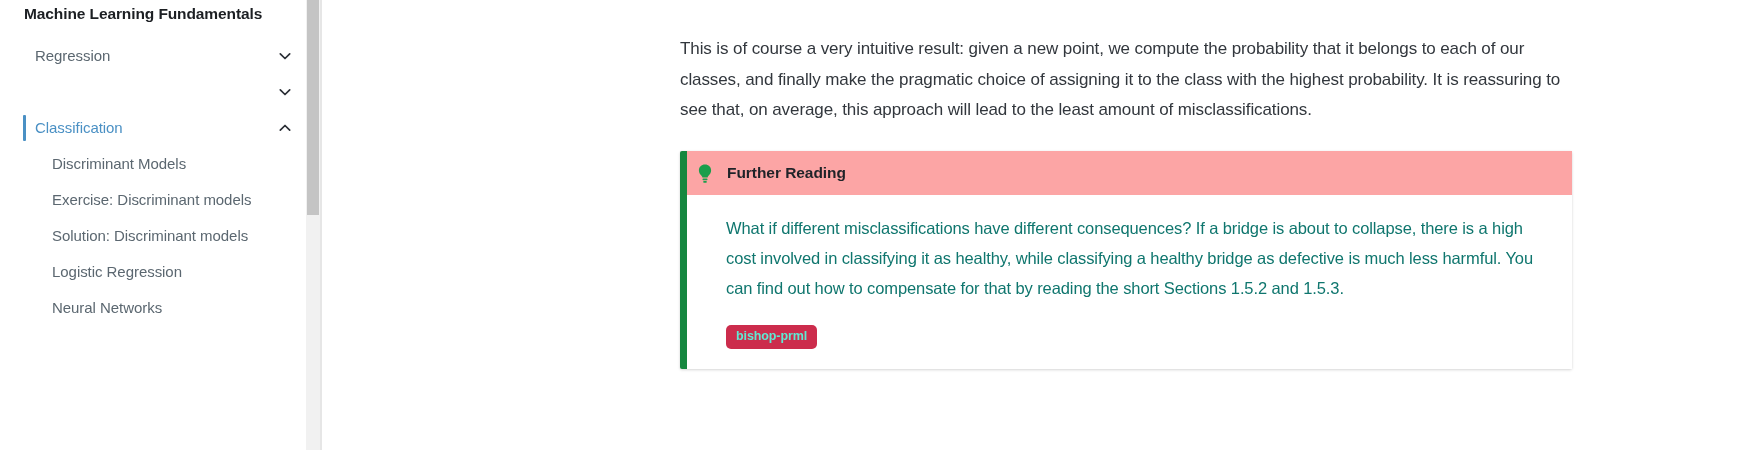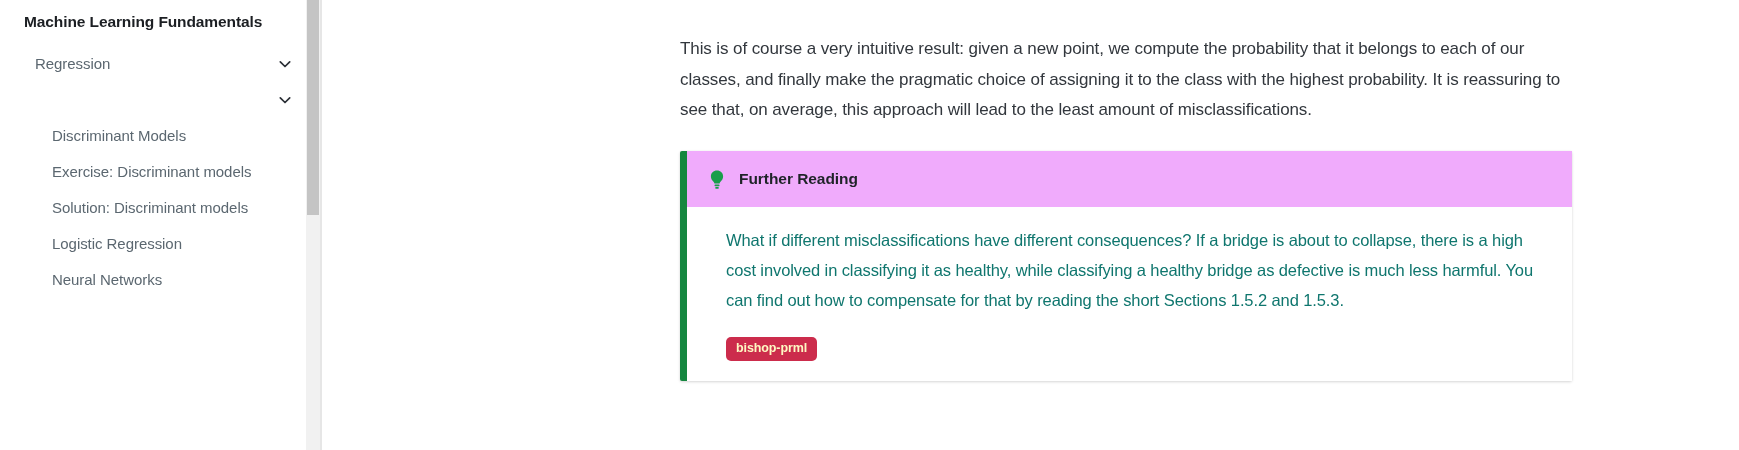--- a/index.html
+++ b/index.html
@@ -30,21 +30,21 @@
     background: #ffffff;
   }
 
   #sidebar {
     position: absolute;
     left: 0; top: 0;
     width: 306px;
     height: 450px;
     background: #ffffff;
     overflow: hidden;
-    padding-top: 8px;
+    padding-top: 0;
   }
 
   #sidebar-title {
     font-size: 15.5px;
     font-weight: bold;
     color: #1c1f23;
     letter-spacing: -0.1px;
     padding: 3px 0 0 24px;
     line-height: 22px;
   }
@@ -171,25 +171,25 @@
     top: 151px;
     width: 892px;
     background: #ffffff;
     border-left: 7px solid #15873f;
     border-radius: 2px;
     box-shadow: 0 1px 3px rgba(0,0,0,0.16), 0 0 1px rgba(0,0,0,0.10);
     overflow: visible;
   }
 
   #callout-header {
-    background: #f0abfc;
-    height: 56px;
+    background: #fca5a5;
+    height: 44px;
     display: flex;
     align-items: center;
-    padding-left: 20px;
+    padding-left: 8px;
   }
   #callout-icon {
     width: 20px; height: 22px;
     display: flex; align-items: center; justify-content: center;
     flex: 0 0 20px;
   }
   #callout-icon svg { display:block; }
   #callout-title {
     margin-left: 12px;
     font-size: 15.5px;
@@ -207,21 +207,21 @@
     line-height: 30px;
     color: #0f766e;
     letter-spacing: -0.1px;
     width: 810px;
   }
 
   #badge-row { margin-top: 22px; }
   .badge {
     display: inline-block;
     background: #cc2c4c;
-    color: #fef9c3;
+    color: #5eead4;
     font-size: 12.5px;
     font-weight: bold;
     border-radius: 5px;
     padding: 5px 10px 6px 10px;
     line-height: 13px;
     letter-spacing: -0.1px;
     cursor: pointer;
   }
 </style>
 </head>
@@ -248,20 +248,28 @@
         </li>
 
         <li class="nav-item">
           <span class="chevron">
             <svg viewBox="0 0 14 14" fill="none" xmlns="http://www.w3.org/2000/svg">
               <path d="M2.3 4.8 L7 9.5 L11.7 4.8" stroke="#2b2f36" stroke-width="1.7" stroke-linecap="round" stroke-linejoin="round"></path>
             </svg>
           </span>
         </li>
 
+        <li class="nav-item active">
+          <span class="nav-label">Classification</span>
+          <span class="chevron">
+            <svg viewBox="0 0 14 14" fill="none" xmlns="http://www.w3.org/2000/svg">
+              <path d="M2.3 9.2 L7 4.5 L11.7 9.2" stroke="#2b2f36" stroke-width="1.7" stroke-linecap="round" stroke-linejoin="round"></path>
+            </svg>
+          </span>
+        </li>
 
         <li class="sub-item">
           <span class="nav-label">Discriminant Models</span>
         </li>
         <li class="sub-item">
           <span class="nav-label">Exercise: Discriminant models</span>
         </li>
         <li class="sub-item">
           <span class="nav-label">Solution: Discriminant models</span>
         </li>

